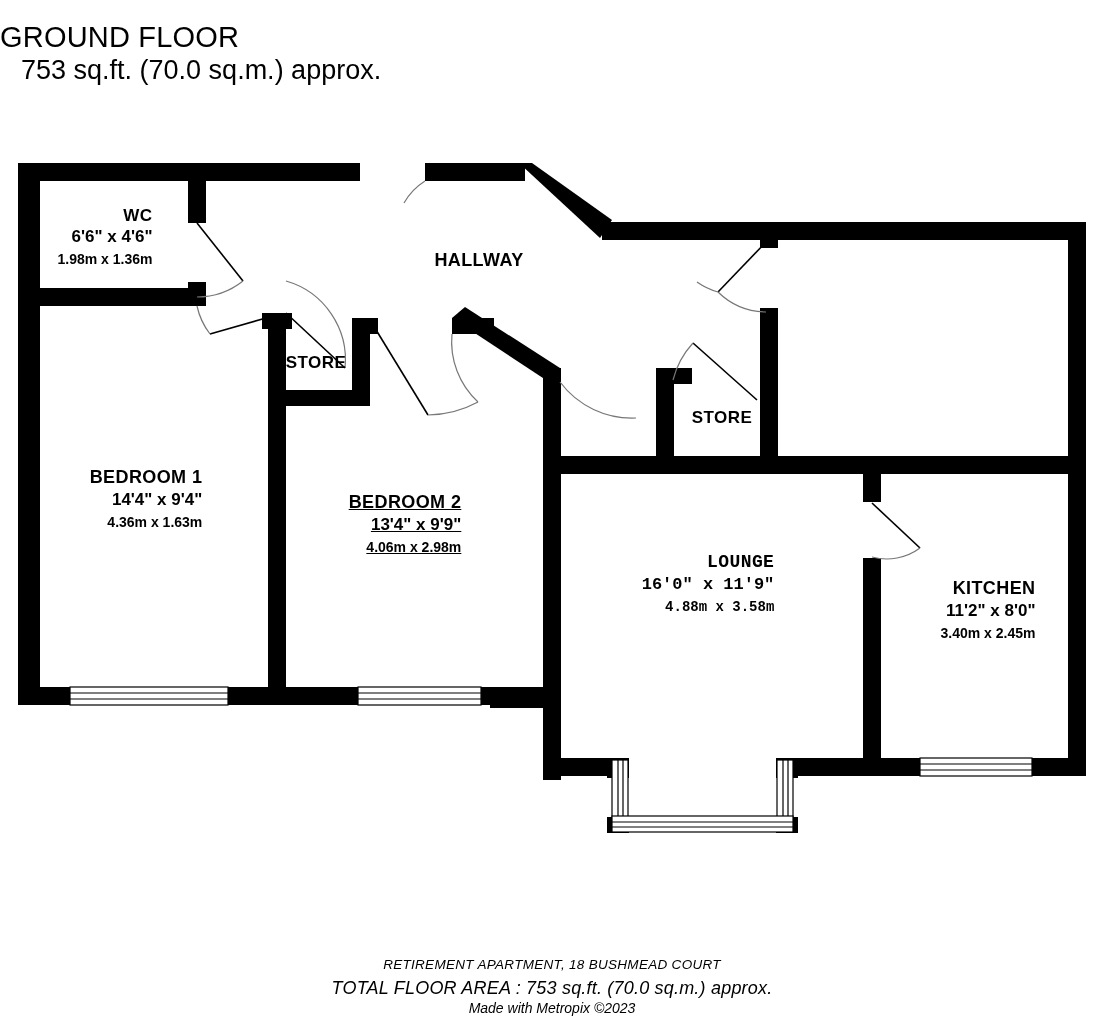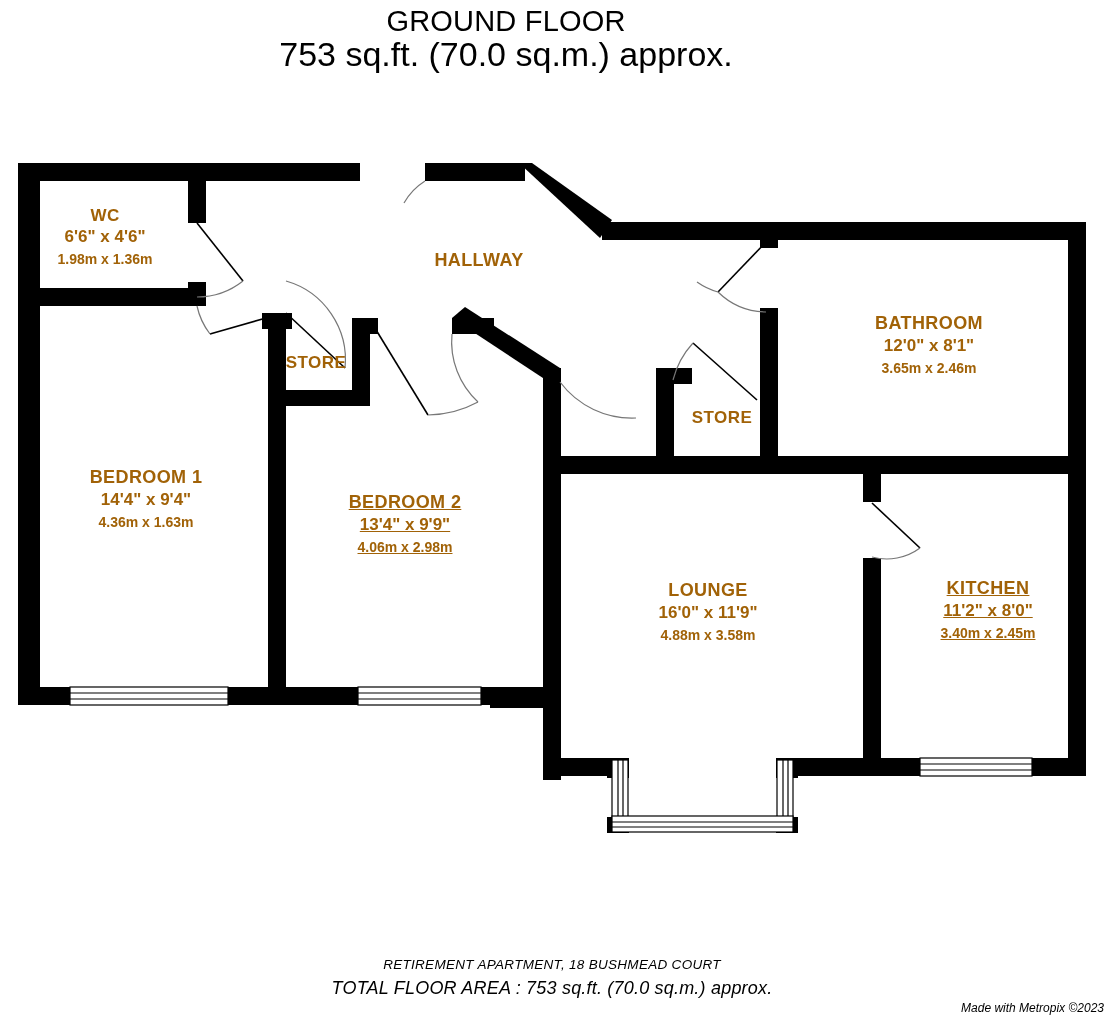--- a/index.html
+++ b/index.html
@@ -16,64 +16,64 @@
     overflow: hidden;
   }
   #plan-root {
     position: absolute;
     left: 0; top: 0;
     width: 1104px;
     height: 1016px;
   }
   .title-block {
     position: absolute;
-    left: 0; top: 4px;
+    left: 0; top: 20px;
     width: 1012px;
-    text-align: center;
+    text-align: left;
   }
   .title-line1 {
     font-size: 29px;
     letter-spacing: 0.2px;
     line-height: 34px;
   }
   .title-line2 {
-    font-size: 34px;
+    font-size: 27px;
     line-height: 33px;
+    margin-left: 21px;
   }
   .footer-block {
     position: absolute;
     left: 0; top: 954px;
     width: 1104px;
     text-align: center;
     font-style: italic;
   }
   .footer-line1 {
     font-size: 13.5px;
     line-height: 22px;
     letter-spacing: 0.3px;
   }
   .footer-line2 {
     font-size: 18px;
     line-height: 24px;
     letter-spacing: 0.2px;
   }
   .footer-line3 {
-    font-size: 12px;
+    font-size: 14px;
     line-height: 16px;
+  }
+  svg.floorplan {
+    position: absolute;
+    left: 0; top: 0;
+  }
+  .room-label {
+    position: absolute;
     text-align: right;
-  }
-  svg.floorplan {
-    position: absolute;
-    left: 0; top: 0;
-  }
-  .room-label {
-    position: absolute;
-    text-align: center;
     font-weight: bold;
-    color: #a16207;
+    color: #000000;
     white-space: nowrap;
     transform: translateX(-50%);
   }
   .room-label .rl-name {
     font-size: 18px;
     line-height: 23px;
     letter-spacing: 0.4px;
   }
   .room-label .rl-imp {
     font-size: 17px;
@@ -271,49 +271,44 @@
   </div>
 
   <div class="room-label" style="left:479px; top:249px;">
     <div class="rl-name">HALLWAY</div>
   </div>
 
   <div class="room-label small" style="left:316px; top:352px;">
     <div class="rl-name">STORE</div>
   </div>
 
-  <div class="room-label" style="left:929px; top:312px;">
-    <div class="rl-name">BATHROOM</div>
-    <div class="rl-imp">12'0"  x 8'1"</div>
-    <div class="rl-met">3.65m  x 2.46m</div>
-  </div>
 
   <div class="room-label small" style="left:722px; top:407px;">
     <div class="rl-name">STORE</div>
   </div>
 
   <div class="room-label" style="left:146px; top:466px;">
     <div class="rl-name">BEDROOM 1</div>
     <div class="rl-imp">14'4"  x 9'4"</div>
     <div class="rl-met">4.36m  x 1.63m</div>
   </div>
 
   <div class="room-label" style="left:405px; top:491px;text-decoration:underline;">
     <div class="rl-name">BEDROOM 2</div>
     <div class="rl-imp">13'4"  x 9'9"</div>
     <div class="rl-met">4.06m  x 2.98m</div>
   </div>
 
-  <div class="room-label" style="left:708px; top:579px;">
+  <div class="room-label" style="left:708px; top:551px;font-family:Liberation Mono, monospace;">
     <div class="rl-name">LOUNGE</div>
     <div class="rl-imp">16'0"  x 11'9"</div>
     <div class="rl-met">4.88m  x 3.58m</div>
   </div>
 
-  <div class="room-label" style="left:988px; top:577px;text-decoration:underline;">
+  <div class="room-label" style="left:988px; top:577px;">
     <div class="rl-name">KITCHEN</div>
     <div class="rl-imp">11'2"  x 8'0"</div>
     <div class="rl-met">3.40m  x 2.45m</div>
   </div>
 
   <div class="footer-block">
     <div class="footer-line1">RETIREMENT APARTMENT, 18 BUSHMEAD COURT</div>
     <div class="footer-line2">TOTAL FLOOR AREA : 753 sq.ft. (70.0 sq.m.) approx.</div>
     <div class="footer-line3">Made with Metropix ©2023</div>
   </div>

